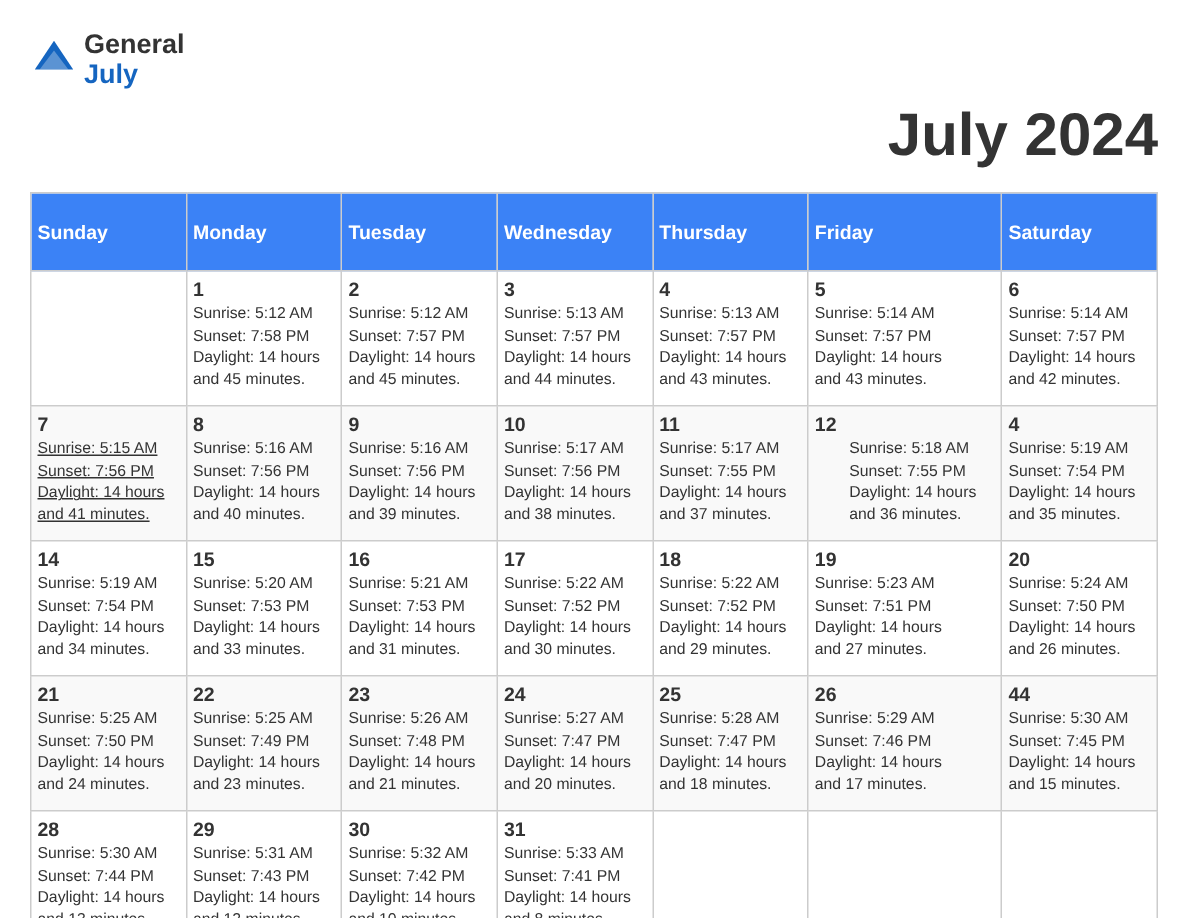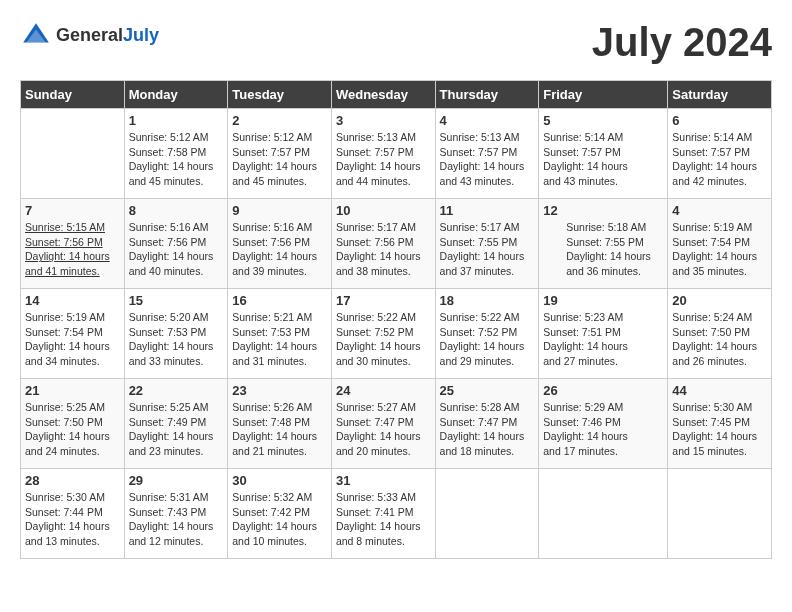--- a/index.html
+++ b/index.html
@@ -16,58 +16,60 @@
       align-items: flex-start;
       margin-bottom: 16px;
     }
     .logo {
       display: flex;
       align-items: center;
       gap: 4px;
     }
     .logo-text {
       display: flex;
+      flex-direction: column;
       line-height: 1.1;
     }
     .logo-general {
       font-size: 18px;
       font-weight: bold;
       color: #333;
     }
     .logo-blue {
       font-size: 18px;
       font-weight: bold;
       color: #1565c0;
     }
     .logo-icon {
       width: 32px;
       height: 32px;
     }
     .title-block {
       text-align: left;
+      margin-top: 48px;
     }
     .month-title {
       font-size: 40px;
       font-weight: bold;
       color: #333;
       line-height: 1.1;
     }
     .subtitle {
       font-size: 16px;
       color: #555;
     }
     table {
       width: 100%;
       border-collapse: collapse;
       font-size: 11px;
     }
     thead tr th {
-      background-color: #404040;
+      background-color: #3b82f6;
       color: white;
-      padding: 6px 4px;
+      padding: 18px 4px;
       text-align: left;
       font-size: 13px;
       font-weight: bold;
       border: 1px solid #ccc;
     }
     tbody tr td {
       vertical-align: top;
       border: 1px solid #ccc;
       padding: 4px;
       min-height: 80px;

